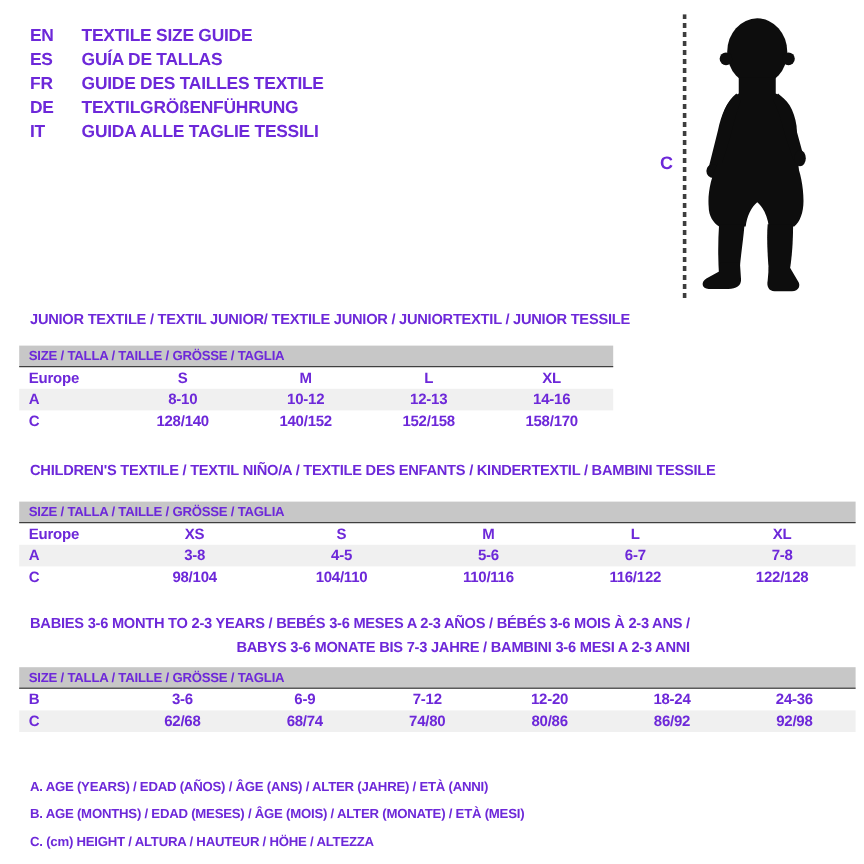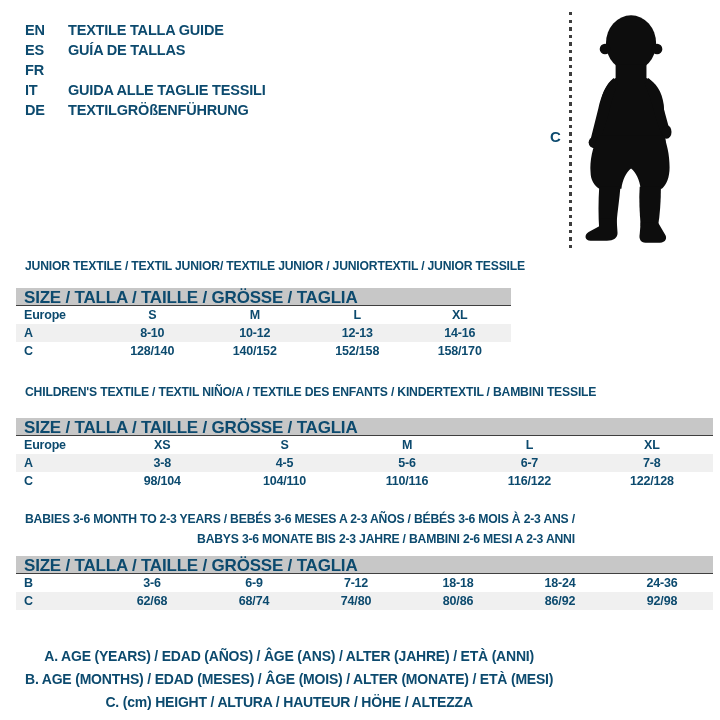--- a/index.html
+++ b/index.html
@@ -1,21 +1,21 @@
 <!DOCTYPE html>
 <html><head>
 <meta charset="utf-8">
 <style>
   html,body{margin:0;padding:0;}
   .page{
     position:relative;
     width:720px;height:720px;
     background:#ffffff;
     font-family:"Liberation Sans", sans-serif;
-    color:#0c4a6e;
+    color:#6d28d9;
     overflow:hidden;
     -webkit-font-smoothing:antialiased;
   }
   
   .lang-list{position:absolute;left:25px;top:20px;}
   .lang-row{display:flex;height:20px;line-height:20px;
     font-weight:700;font-size:14.5px;letter-spacing:-0.2px;}
   .lang-code{width:43px;}
   
   .height-label{position:absolute;left:550px;top:128px;
@@ -24,58 +24,59 @@
     background:repeating-linear-gradient(to bottom,#3d3d3d 0 3.5px,transparent 3.5px 7.5px);}
   .silhouette{position:absolute;left:579px;top:7px;}
   
   .section-title{position:absolute;left:25px;
     font-weight:700;font-size:12.2px;letter-spacing:-0.2px;white-space:nowrap;text-align:right;}
   .section-title .line{display:block;height:20px;line-height:20px;}
   
   .size-table{position:absolute;left:16px;}
   .size-table .bar{height:18px;line-height:19px;padding-left:8px;
     background:#c7c7c7;border-bottom:1.5px solid #3f3f3f;
-    font-weight:700;font-size:17px;letter-spacing:-0.2px;box-sizing:border-box;}
+    font-weight:700;font-size:11px;letter-spacing:-0.2px;box-sizing:border-box;}
   .trow{display:grid;height:18px;line-height:18px;
     font-weight:700;font-size:12.5px;letter-spacing:-0.2px;}
   .t1 .trow{grid-template-columns:85px repeat(4,1fr);}
   .t2 .trow{grid-template-columns:85px repeat(5,1fr);}
   .t3 .trow{grid-template-columns:85px repeat(6,1fr);}
   .lbl{padding-left:8px;text-align:left;}
   .val{text-align:center;}
   .shaded{background:#f0f0f0;}
   
   .notes{position:absolute;left:25px;top:645px;}
   .note-line{height:23px;line-height:23px;
-    font-weight:700;font-size:14px;letter-spacing:-0.2px;white-space:nowrap;text-align:center;}
+    font-weight:700;font-size:11px;letter-spacing:-0.2px;white-space:nowrap;}
 </style>
 </head>
 <body>
 
 <div class="page">
 
   <div class="lang-list">
     <div class="lang-row">
       <span class="lang-code">EN</span>
-      <span class="lang-label">TEXTILE TALLA GUIDE</span>
+      <span class="lang-label">TEXTILE SIZE GUIDE</span>
     </div>
     <div class="lang-row">
       <span class="lang-code">ES</span>
       <span class="lang-label">GUÍA DE TALLAS</span>
     </div>
     <div class="lang-row">
       <span class="lang-code">FR</span>
+      <span class="lang-label">GUIDE DES TAILLES TEXTILE</span>
+    </div>
+    <div class="lang-row">
+      <span class="lang-code">DE</span>
+      <span class="lang-label">TEXTILGRÖßENFÜHRUNG</span>
     </div>
     <div class="lang-row">
       <span class="lang-code">IT</span>
       <span class="lang-label">GUIDA ALLE TAGLIE TESSILI</span>
-    </div>
-    <div class="lang-row">
-      <span class="lang-code">DE</span>
-      <span class="lang-label">TEXTILGRÖßENFÜHRUNG</span>
     </div>
   </div>
 
   <span class="height-label">C</span>
   <div class="height-line"></div>
   <svg class="silhouette" width="106" height="244" viewBox="0 0 110 250" fill="#0d0d0d" xmlns="http://www.w3.org/2000/svg">
     <ellipse cx="54" cy="36" rx="26" ry="29"></ellipse>
     <circle cx="27" cy="42" r="5.5"></circle>
     <circle cx="81" cy="42" r="5.5"></circle>
     <path d="M38,58 L70,58 L70,72 C80,76 86,86 88,100 L90,140 L20,140 L22,100 C24,86 30,76 38,72 Z"></path>
@@ -140,30 +141,30 @@
       <div class="val">98/104</div>
       <div class="val">104/110</div>
       <div class="val">110/116</div>
       <div class="val">116/122</div>
       <div class="val">122/128</div>
     </div>
   </div>
 
   <div class="section-title" style="top:509px;">
     <span class="line">BABIES 3-6 MONTH TO 2-3 YEARS / BEBÉS 3-6 MESES A 2-3 AÑOS / BÉBÉS 3-6 MOIS À 2-3 ANS /</span>
-    <span class="line">BABYS 3-6 MONATE BIS 2-3 JAHRE / BAMBINI 2-6 MESI A 2-3 ANNI</span>
+    <span class="line">BABYS 3-6 MONATE BIS 7-3 JAHRE / BAMBINI 3-6 MESI A 2-3 ANNI</span>
   </div>
   <div class="size-table t3" style="top:556px;width:697px;">
     <div class="bar">SIZE / TALLA / TAILLE / GRÖSSE / TAGLIA</div>
     <div class="trow">
       <div class="lbl">B</div>
       <div class="val">3-6</div>
       <div class="val">6-9</div>
       <div class="val">7-12</div>
-      <div class="val">18-18</div>
+      <div class="val">12-20</div>
       <div class="val">18-24</div>
       <div class="val">24-36</div>
     </div>
     <div class="trow shaded">
       <div class="lbl">C</div>
       <div class="val">62/68</div>
       <div class="val">68/74</div>
       <div class="val">74/80</div>
       <div class="val">80/86</div>
       <div class="val">86/92</div>

